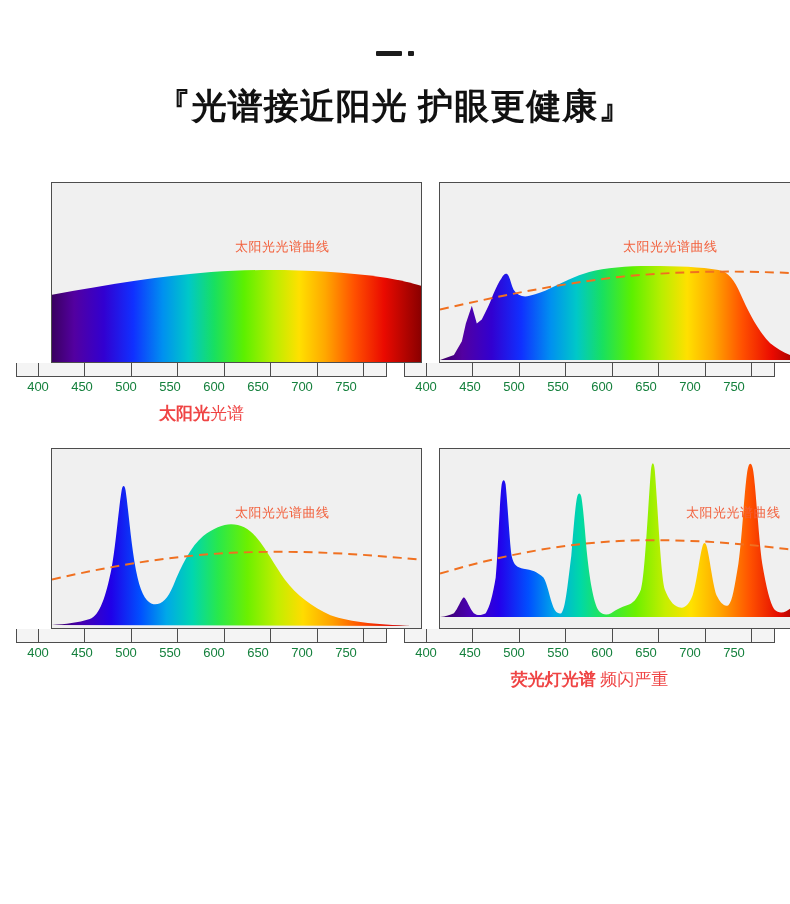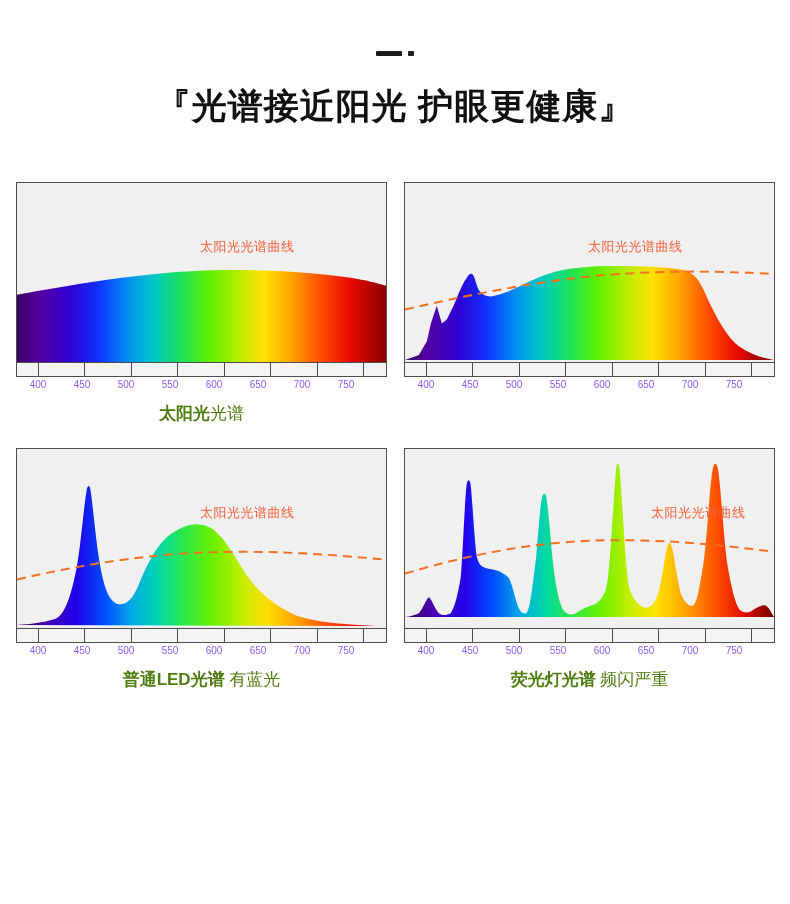--- a/index.html
+++ b/index.html
@@ -31,20 +31,21 @@
   .chart-cell{position:absolute;top:0;width:371px;}
   .chart-cell.left{left:16px;}
   .chart-cell.right{left:404px;}
 
   .chart-frame{
     position:relative;width:371px;height:181px;
     border:1px solid #4d4d4d;
     background:#f0f0f0;
     box-sizing:border-box;
     overflow:hidden;
+    margin-left:35px;
   }
   .chart-frame svg{display:block;width:100%;height:100%;}
 
   .curve-label{
     position:absolute;
     font-size:13px;line-height:14px;
     color:#f2603c;white-space:nowrap;
     letter-spacing:.5px;
   }
 
@@ -54,30 +55,30 @@
     border:1px solid #4d4d4d;border-top:none;
     box-sizing:border-box;background:#f4f4f4;
     display:flex;
   }
   .axis-cell{flex:1 1 0;border-right:1px solid #4d4d4d;box-sizing:border-box;}
   .axis-cell:last-child{border-right:none;}
   .axis-cell.edge{flex:0 0 22px;}
 
   .axis-labels{
     position:relative;width:371px;height:20px;
-    font-size:10px;color:#8b5cf6;
+    font-size:13px;color:#15803d;
   }
   .axis-labels span{
     position:absolute;top:2px;transform:translateX(-50%);
     white-space:nowrap;
   }
 
   .chart-caption{
     width:371px;text-align:center;margin-top:6px;
-    font-size:17px;line-height:22px;color:#4d7c0f;
+    font-size:17px;line-height:22px;color:#ef4444;
   }
   .chart-caption .b{font-weight:bold;}
   .chart-caption .n{font-weight:normal;}
 
   
   .footer-text{
     position:absolute;left:48px;top:735px;width:700px;
     font-size:20px;line-height:37px;color:#1f1f1f;
     letter-spacing:.2px;
   }
@@ -262,23 +263,20 @@
           <span style="left:22px;">400</span>
           <span style="left:66px;">450</span>
           <span style="left:110px;">500</span>
           <span style="left:154px;">550</span>
           <span style="left:198px;">600</span>
           <span style="left:242px;">650</span>
           <span style="left:286px;">700</span>
           <span style="left:330px;">750</span>
         </div>
 
-        <div class="chart-caption">
-          <span class="b">普通LED光谱</span><span class="n"> 有蓝光</span>
-        </div>
       </div>
 
       <div class="chart-cell right">
         <div class="chart-frame">
           <svg viewBox="0 0 371 181" preserveAspectRatio="none">
             <defs>
               <linearGradient id="specD" x1="0" y1="0" x2="1" y2="0">
                 <stop offset="0.00" stop-color="#3a0060"></stop>
                 <stop offset="0.08" stop-color="#4a00b4"></stop>
                 <stop offset="0.16" stop-color="#2400ea"></stop>

